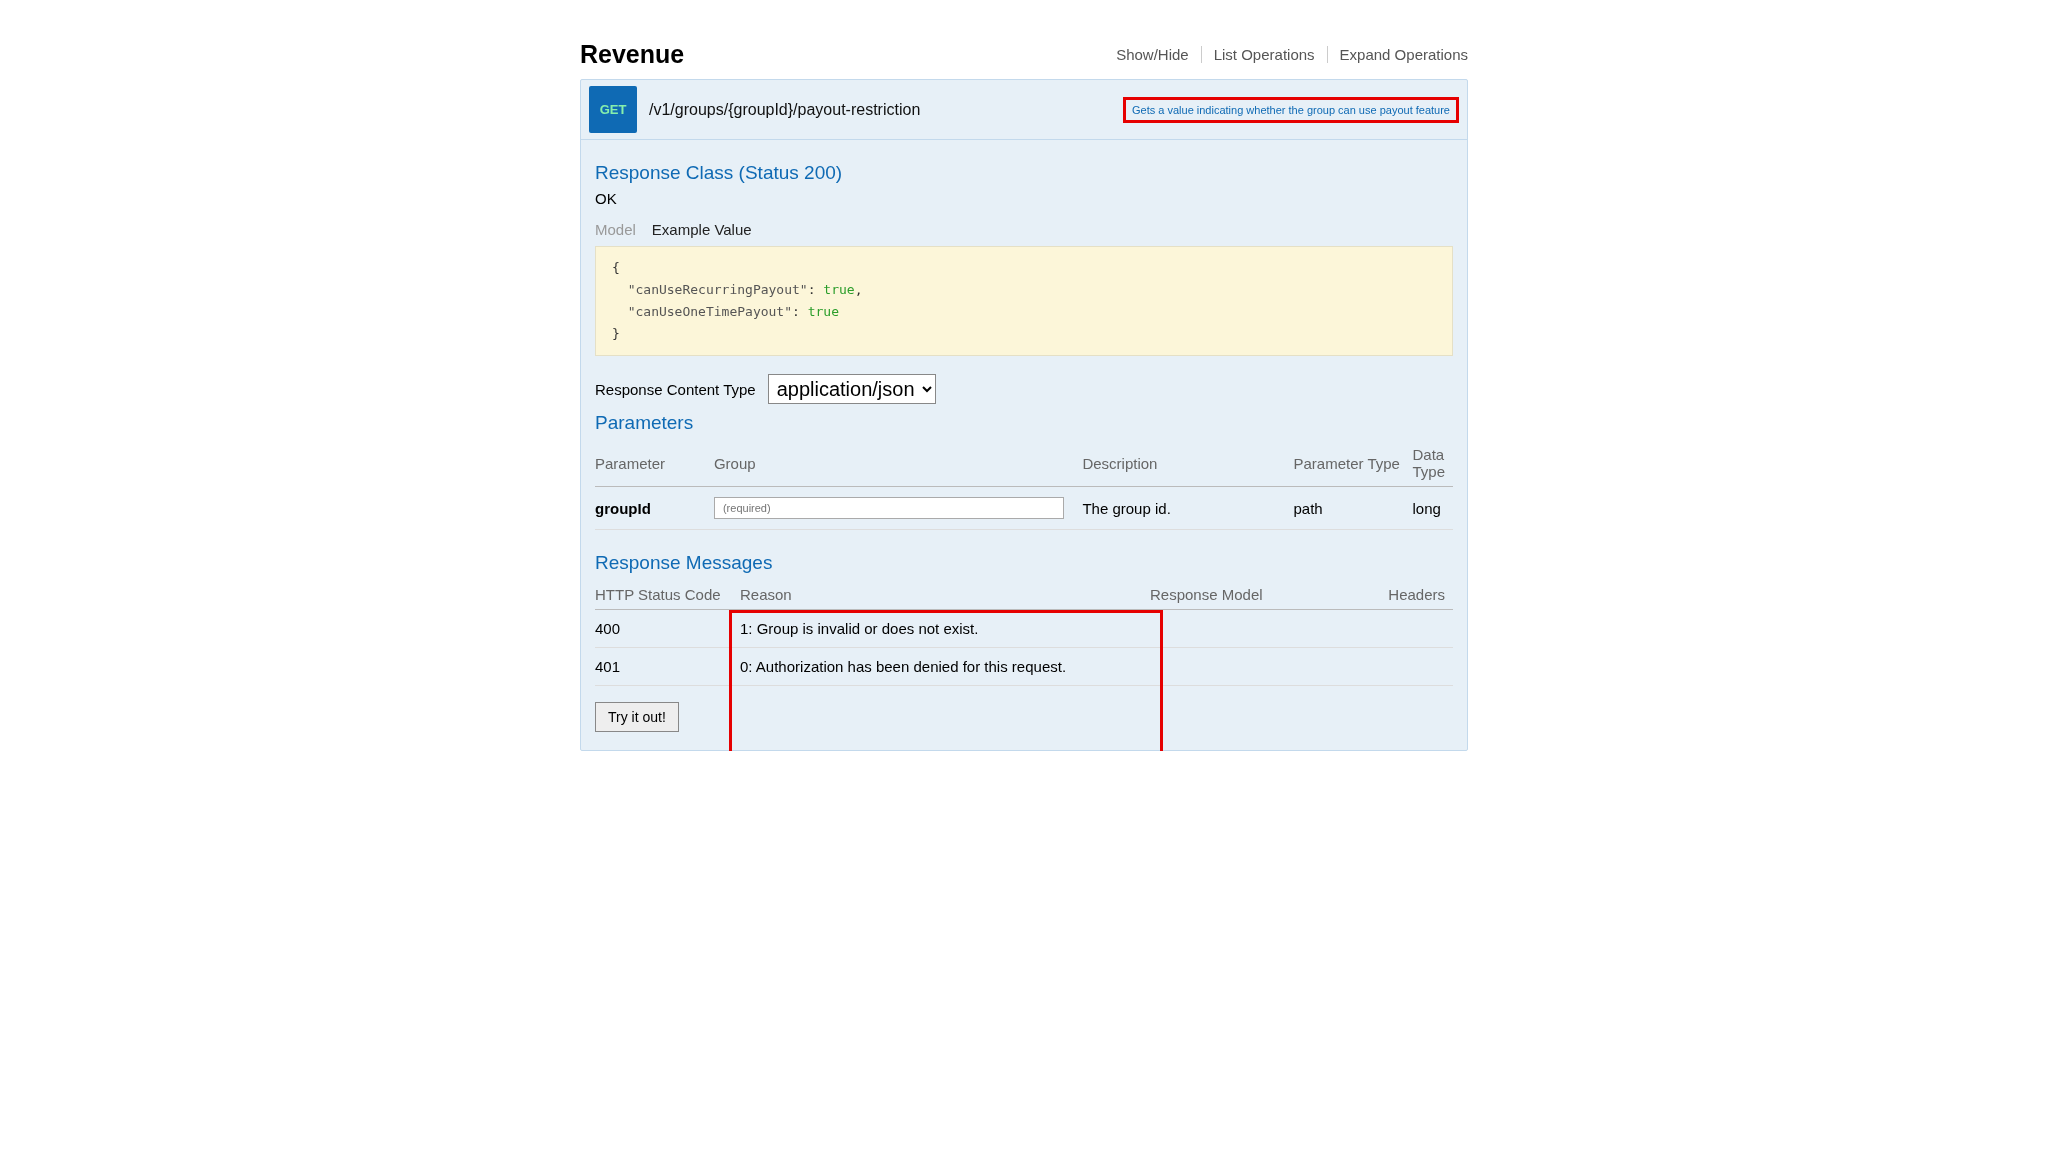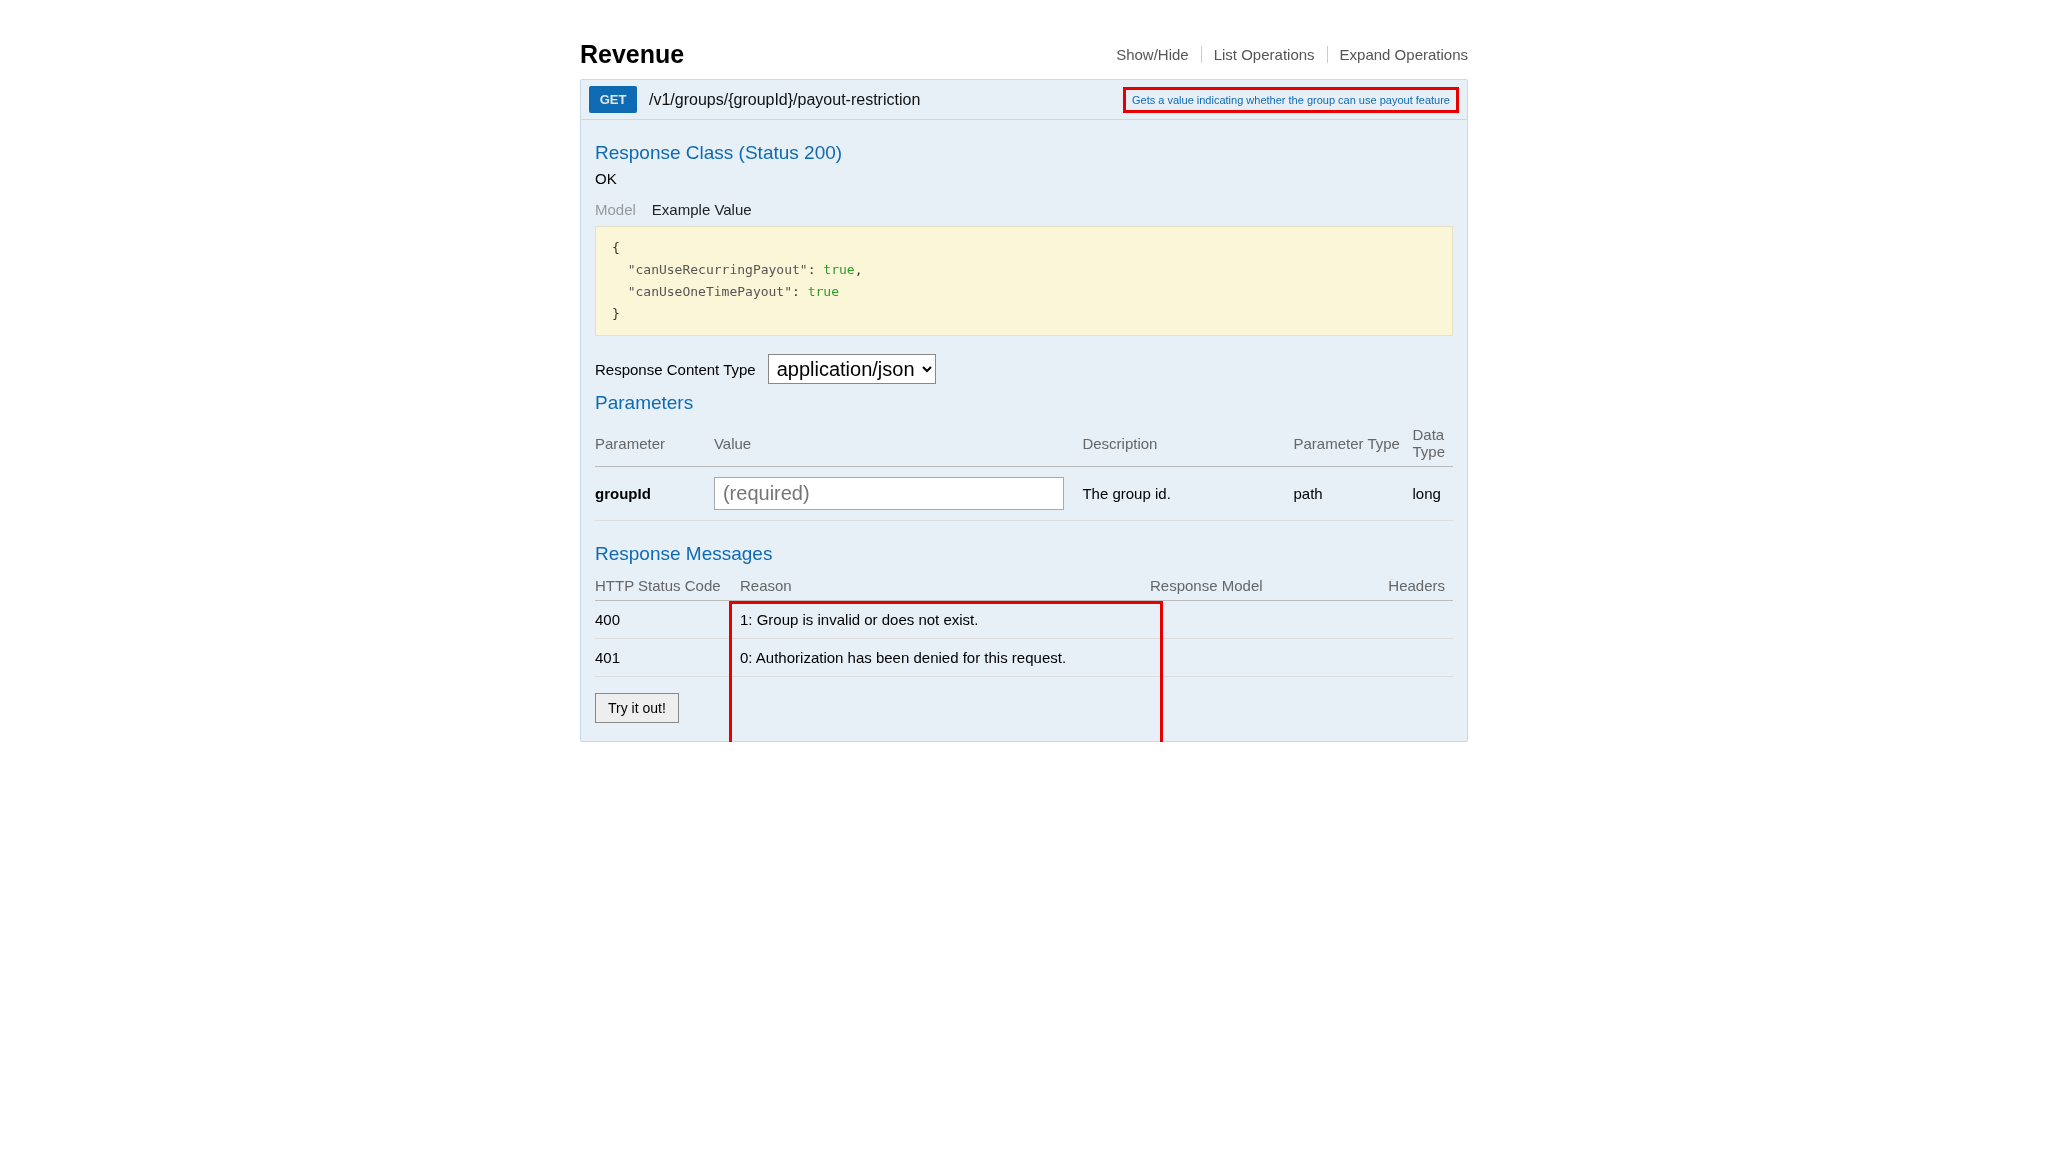--- a/index.html
+++ b/index.html
@@ -43,24 +43,24 @@
   }
   .op-bar {
     display: flex;
     align-items: center;
     padding: 6px 8px;
     border-bottom: 1px solid #c3d9ec;
     gap: 12px;
   }
   .method-badge {
     background: #0f6ab4;
-    color: #e5e5e5;
+    color: #86efac;
     font-weight: 700;
     font-size: 13px;
-    padding: 6px 10px;
+    padding: 16px 10px;
     border-radius: 2px;
     min-width: 48px;
     text-align: center;
   }
   .path {
     font-size: 16px;
     color: #111;
     flex: 0 0 auto;
   }
   .op-spacer { flex: 1; }
@@ -113,21 +113,21 @@
   table.params td, table.resp td {
     padding: 10px 8px 10px 0;
     font-size: 15px;
     vertical-align: middle;
     border-bottom: 1px solid #ddd;
   }
   .pname { font-weight: 700; }
   input.req {
     width: 350px;
     padding: 4px 8px;
-    font-size: 20px;
+    font-size: 11px;
     border: 1px solid #aaa;
     background: #fff;
     color: #999;
   }
   .reason-highlight {
     position: relative;
   }
   .reason-highlight::after {
     content: "";
     position: absolute;
@@ -187,21 +187,21 @@
         <select>
           <option>application/json</option>
         </select>
       </div>
 
       <div class="sec-h2">Parameters</div>
       <table class="params">
         <thead>
           <tr>
             <th style="width:125px">Parameter</th>
-            <th style="width:370px">Value</th>
+            <th style="width:370px">Group</th>
             <th style="width:230px">Description</th>
             <th style="width:125px">Parameter Type</th>
             <th>Data Type</th>
           </tr>
         </thead>
         <tbody>
           <tr>
             <td class="pname">groupId</td>
             <td><input class="req" placeholder="(required)" style=""></td>
             <td>The group id.</td>

